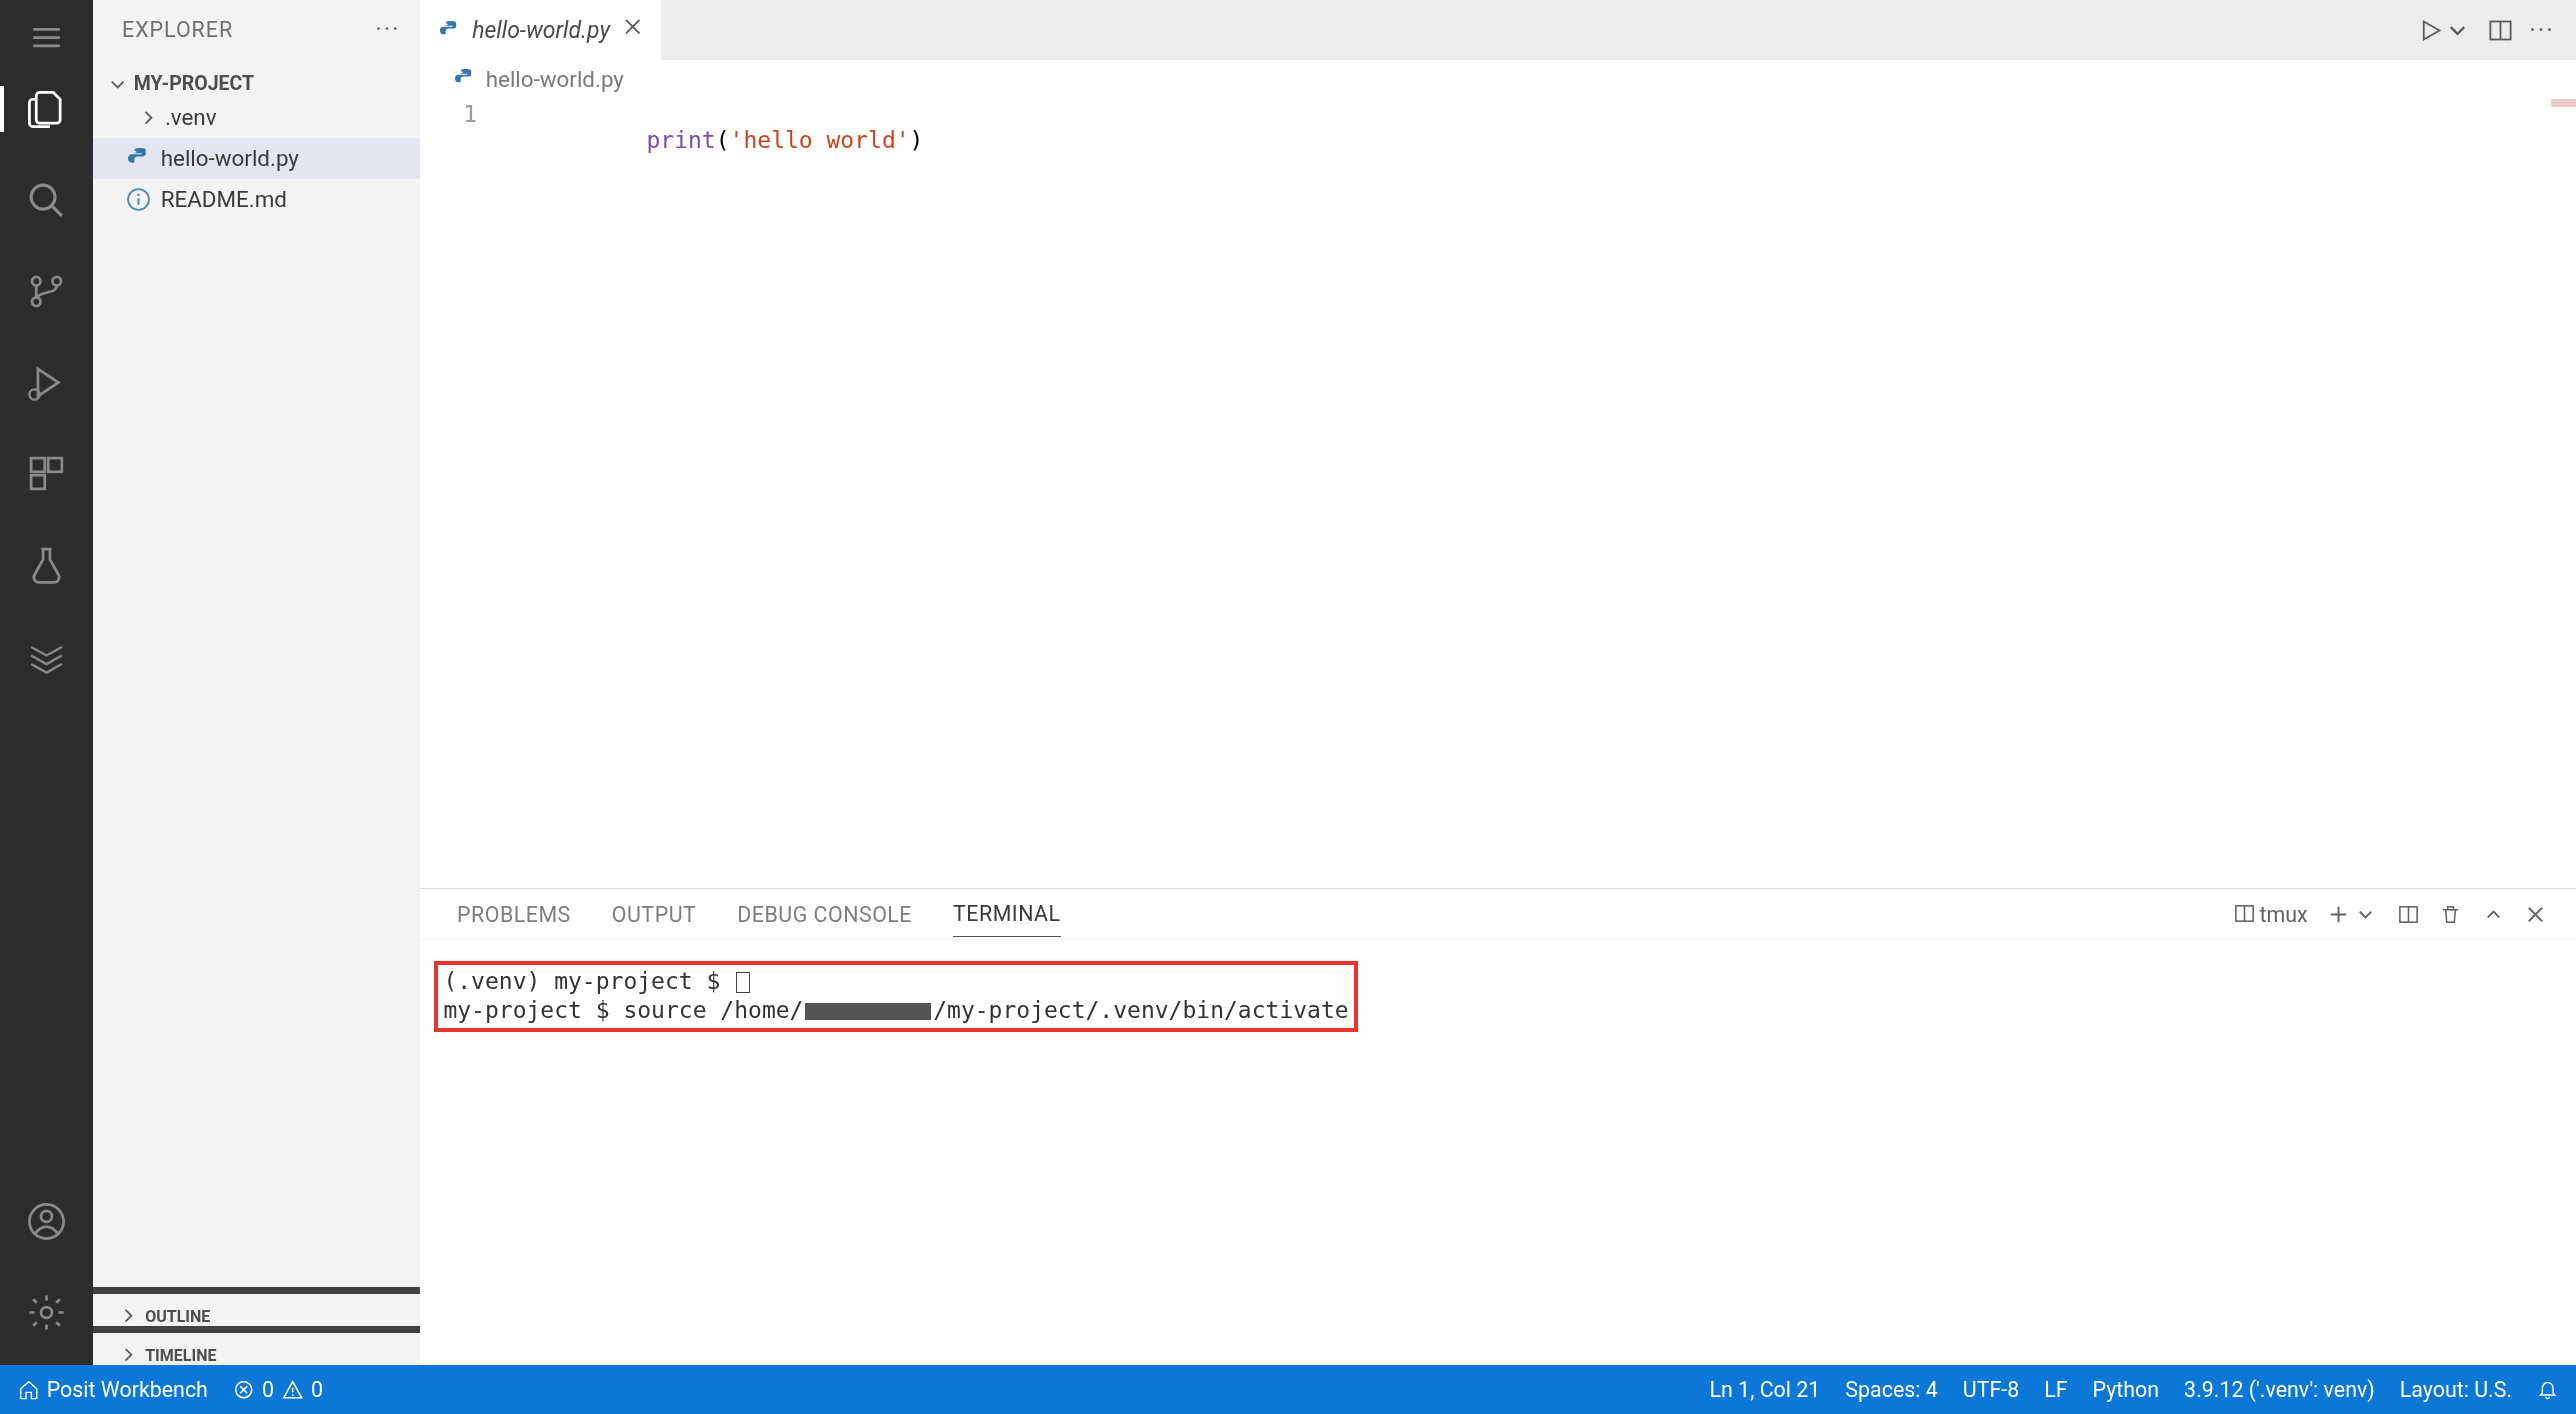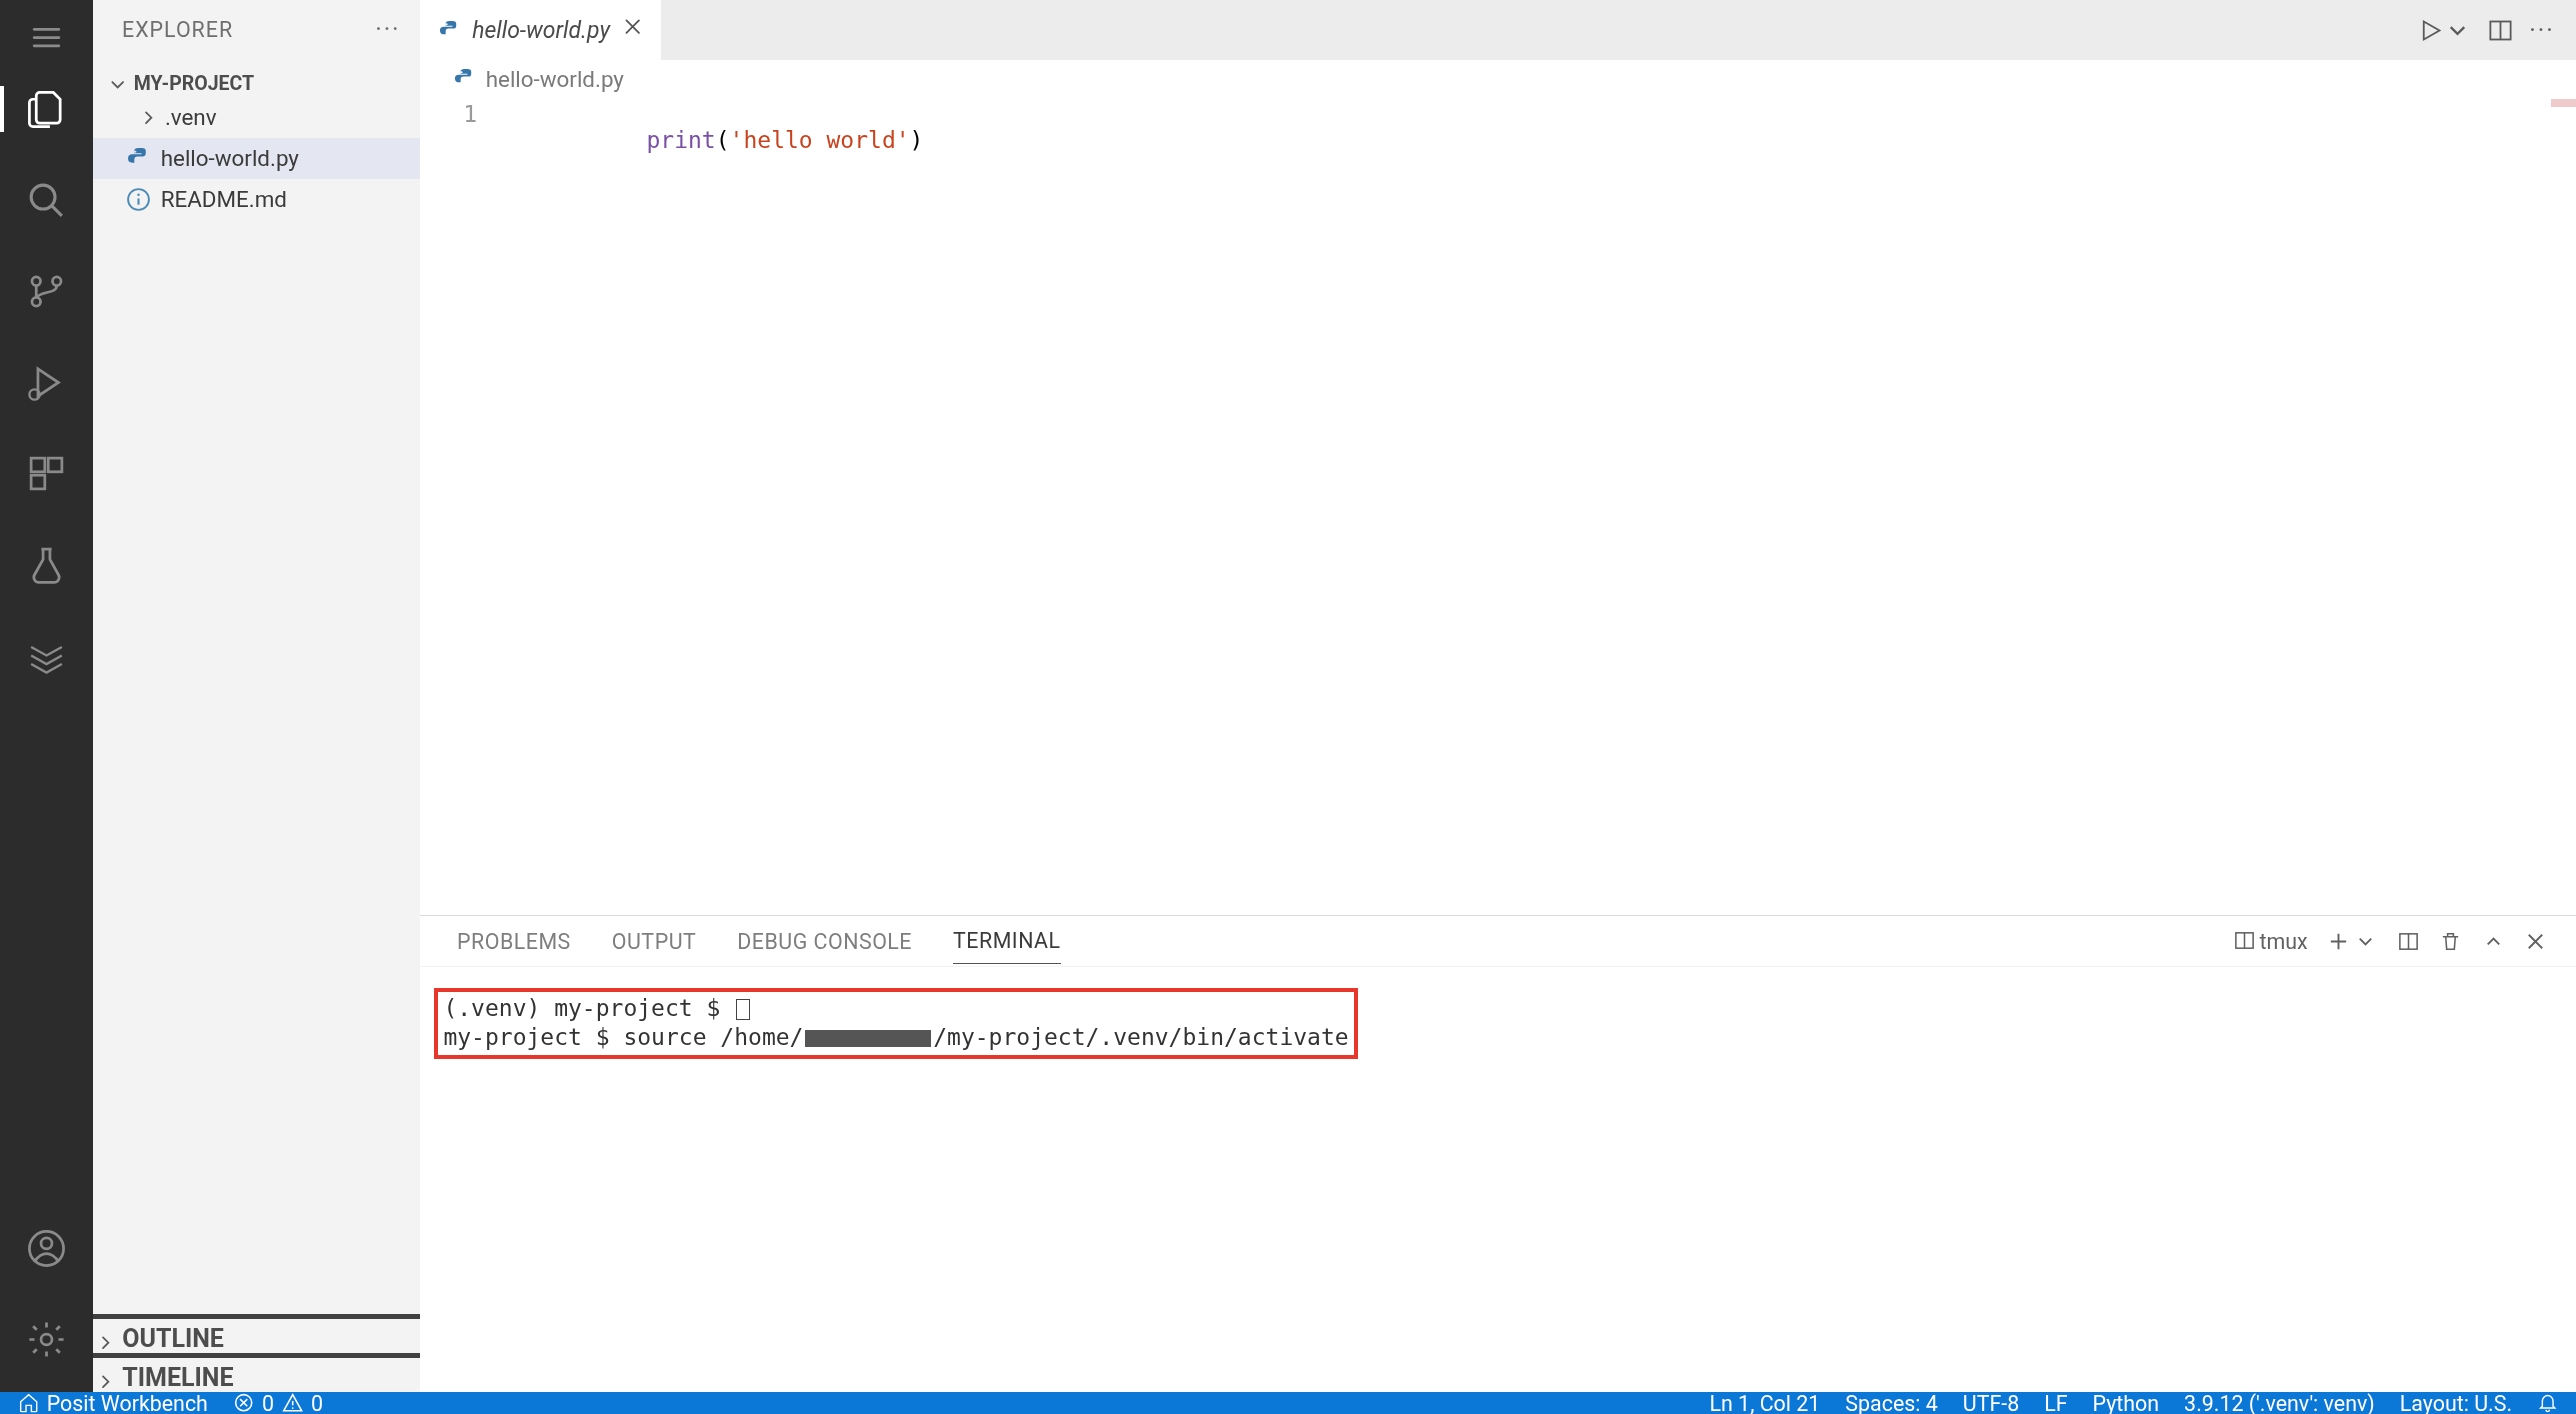--- a/index.html
+++ b/index.html
@@ -110,24 +110,24 @@
   .sidebar-section-hdr {
     display: flex; align-items: flex-end;
     height: 37px;
     padding-left: 13.6px;
     font-size: 19.5px;
     font-weight: 700;
     color: #4d4d4d;
     cursor: pointer;
   }
   .sidebar-section-hdr.collapsed-hdr {
-    border-top: 5px solid #404040;
-    padding-left: 2px;
+    border-top: 7px solid #404040;
+    padding-left: 25px;
     height: 39px;
-    font-size: 25px;
+    font-size: 16px;
     color: #4d4d4d;
   }
   .chev { width: 21.4px; height: 21.4px; margin-right: 5.8px; color: #5a5a5a; flex: none; }
   .tree {
     flex: 1 1 auto;
     overflow: auto;
     padding-top: 1.9px;
   }
   .tree-item {
     display: flex; align-items: center;
@@ -276,21 +276,21 @@
   .term-cursor {
     display: inline-block;
     width: 13.6px; height: 21.4px;
     border: 1.9px solid #444;
     vertical-align: middle;
     margin-left: 1.9px;
   }
 
   
   .status-bar {
-    height: 22px;
+    height: 49px;
     background: var(--status-bg);
     color: var(--status-fg);
     display: flex;
     align-items: center;
     font-size: 21.4px;
     padding: 0 17.5px;
     gap: 25px;
     flex: none;
   }
   .status-bar .group { display: flex; align-items:center; gap: 7.8px; cursor:pointer; }

